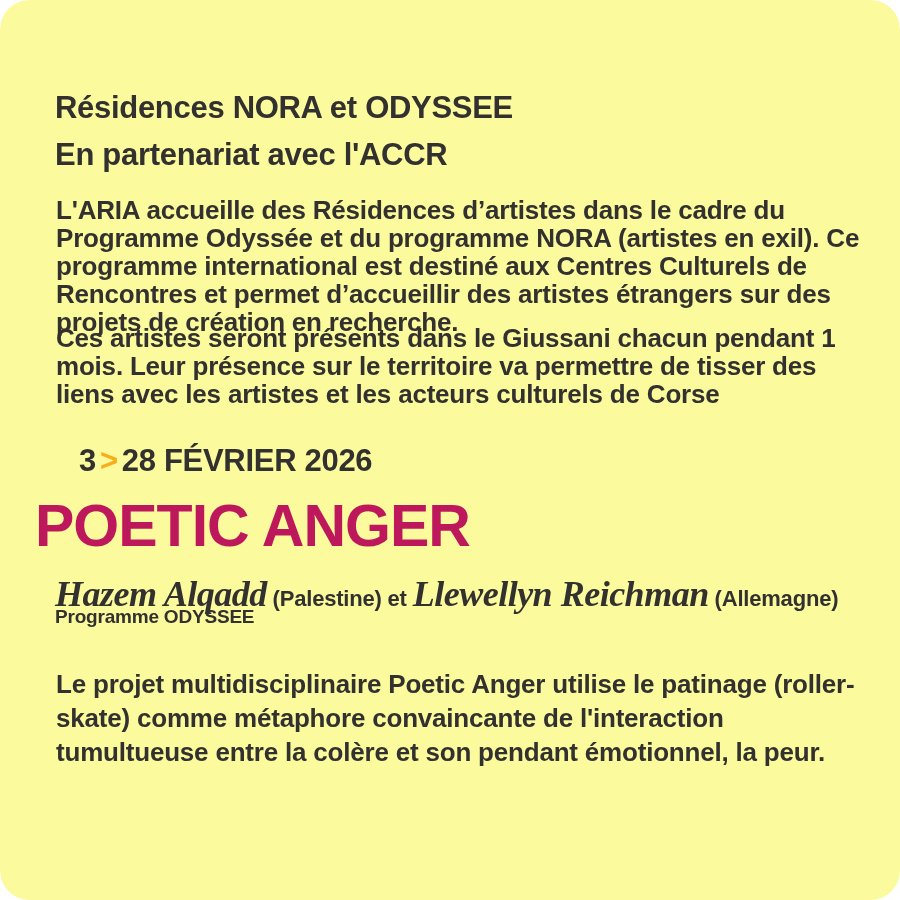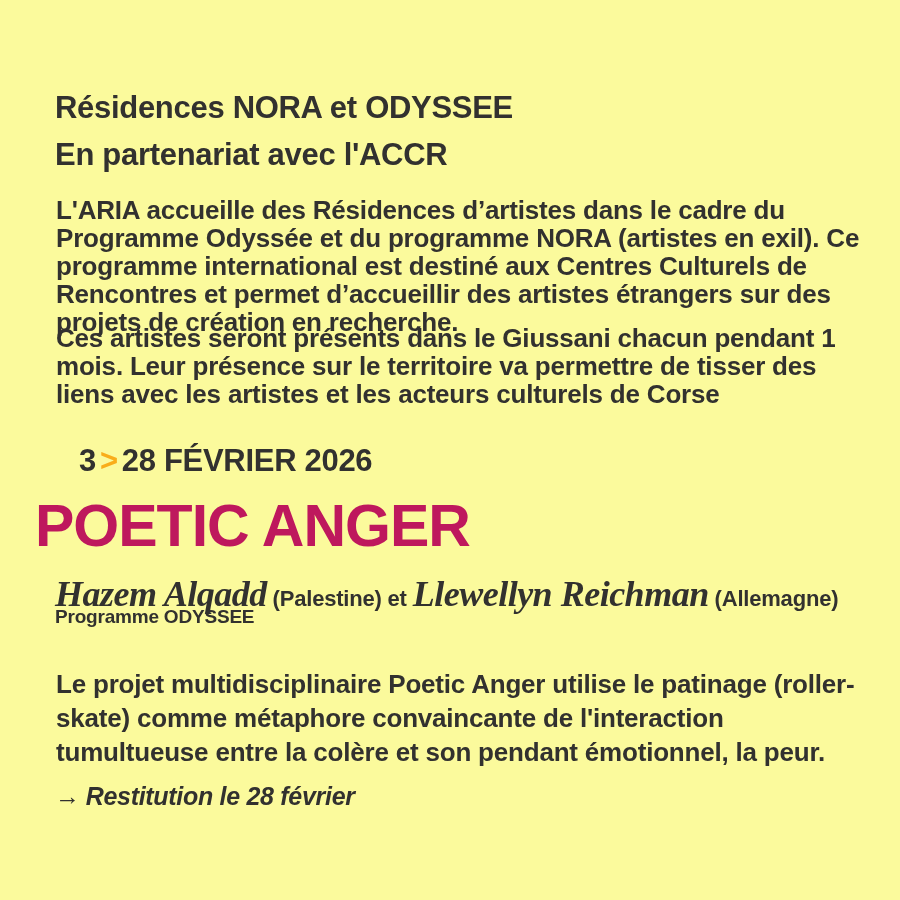--- a/index.html
+++ b/index.html
@@ -1,15 +1,15 @@
 <!DOCTYPE html>
 <html><head>
 <meta charset="utf-8">
 <style>
-  * { margin: 0; padding: 0; box-sizing: border-box; }
+  * { margin: 0; padding: 0; box-sizing: border-box; border-radius: 29px; }
   html, body {
     font-family: "Liberation Sans", sans-serif;
   }
   .poster {
     position: relative;
     width: 900px;
     height: 900px;
     background: #fbfa9c;
     overflow: hidden;
     color: #32312f;
@@ -129,16 +129,15 @@
   <div class="abs date-line"><span>3</span><span class="date-sep">&gt;</span><span>28 FÉVRIER 2026</span></div>
 
   <div class="abs event-title">POETIC ANGER</div>
 
   <div class="abs names-line"><span class="artist-name">Hazem Alqadd</span> <span>(Palestine)</span> <span>et</span> <span class="artist-name">Llewellyn Reichman</span> <span>(Allemagne)</span></div>
 
   <div class="abs programme-line">Programme ODYSSEE</div>
 
   <p class="abs description">Le projet multidisciplinaire Poetic Anger utilise le patinage (roller-skate) comme métaphore convaincante de l'interaction tumultueuse entre la colère et son pendant émotionnel, la peur.</p>
 
-  <div class="abs restitution-line"><span class="arrow-icon">→</span><span>Restitution le 28 février</span></div>
 
 
 </div>
 
 </body></html>

